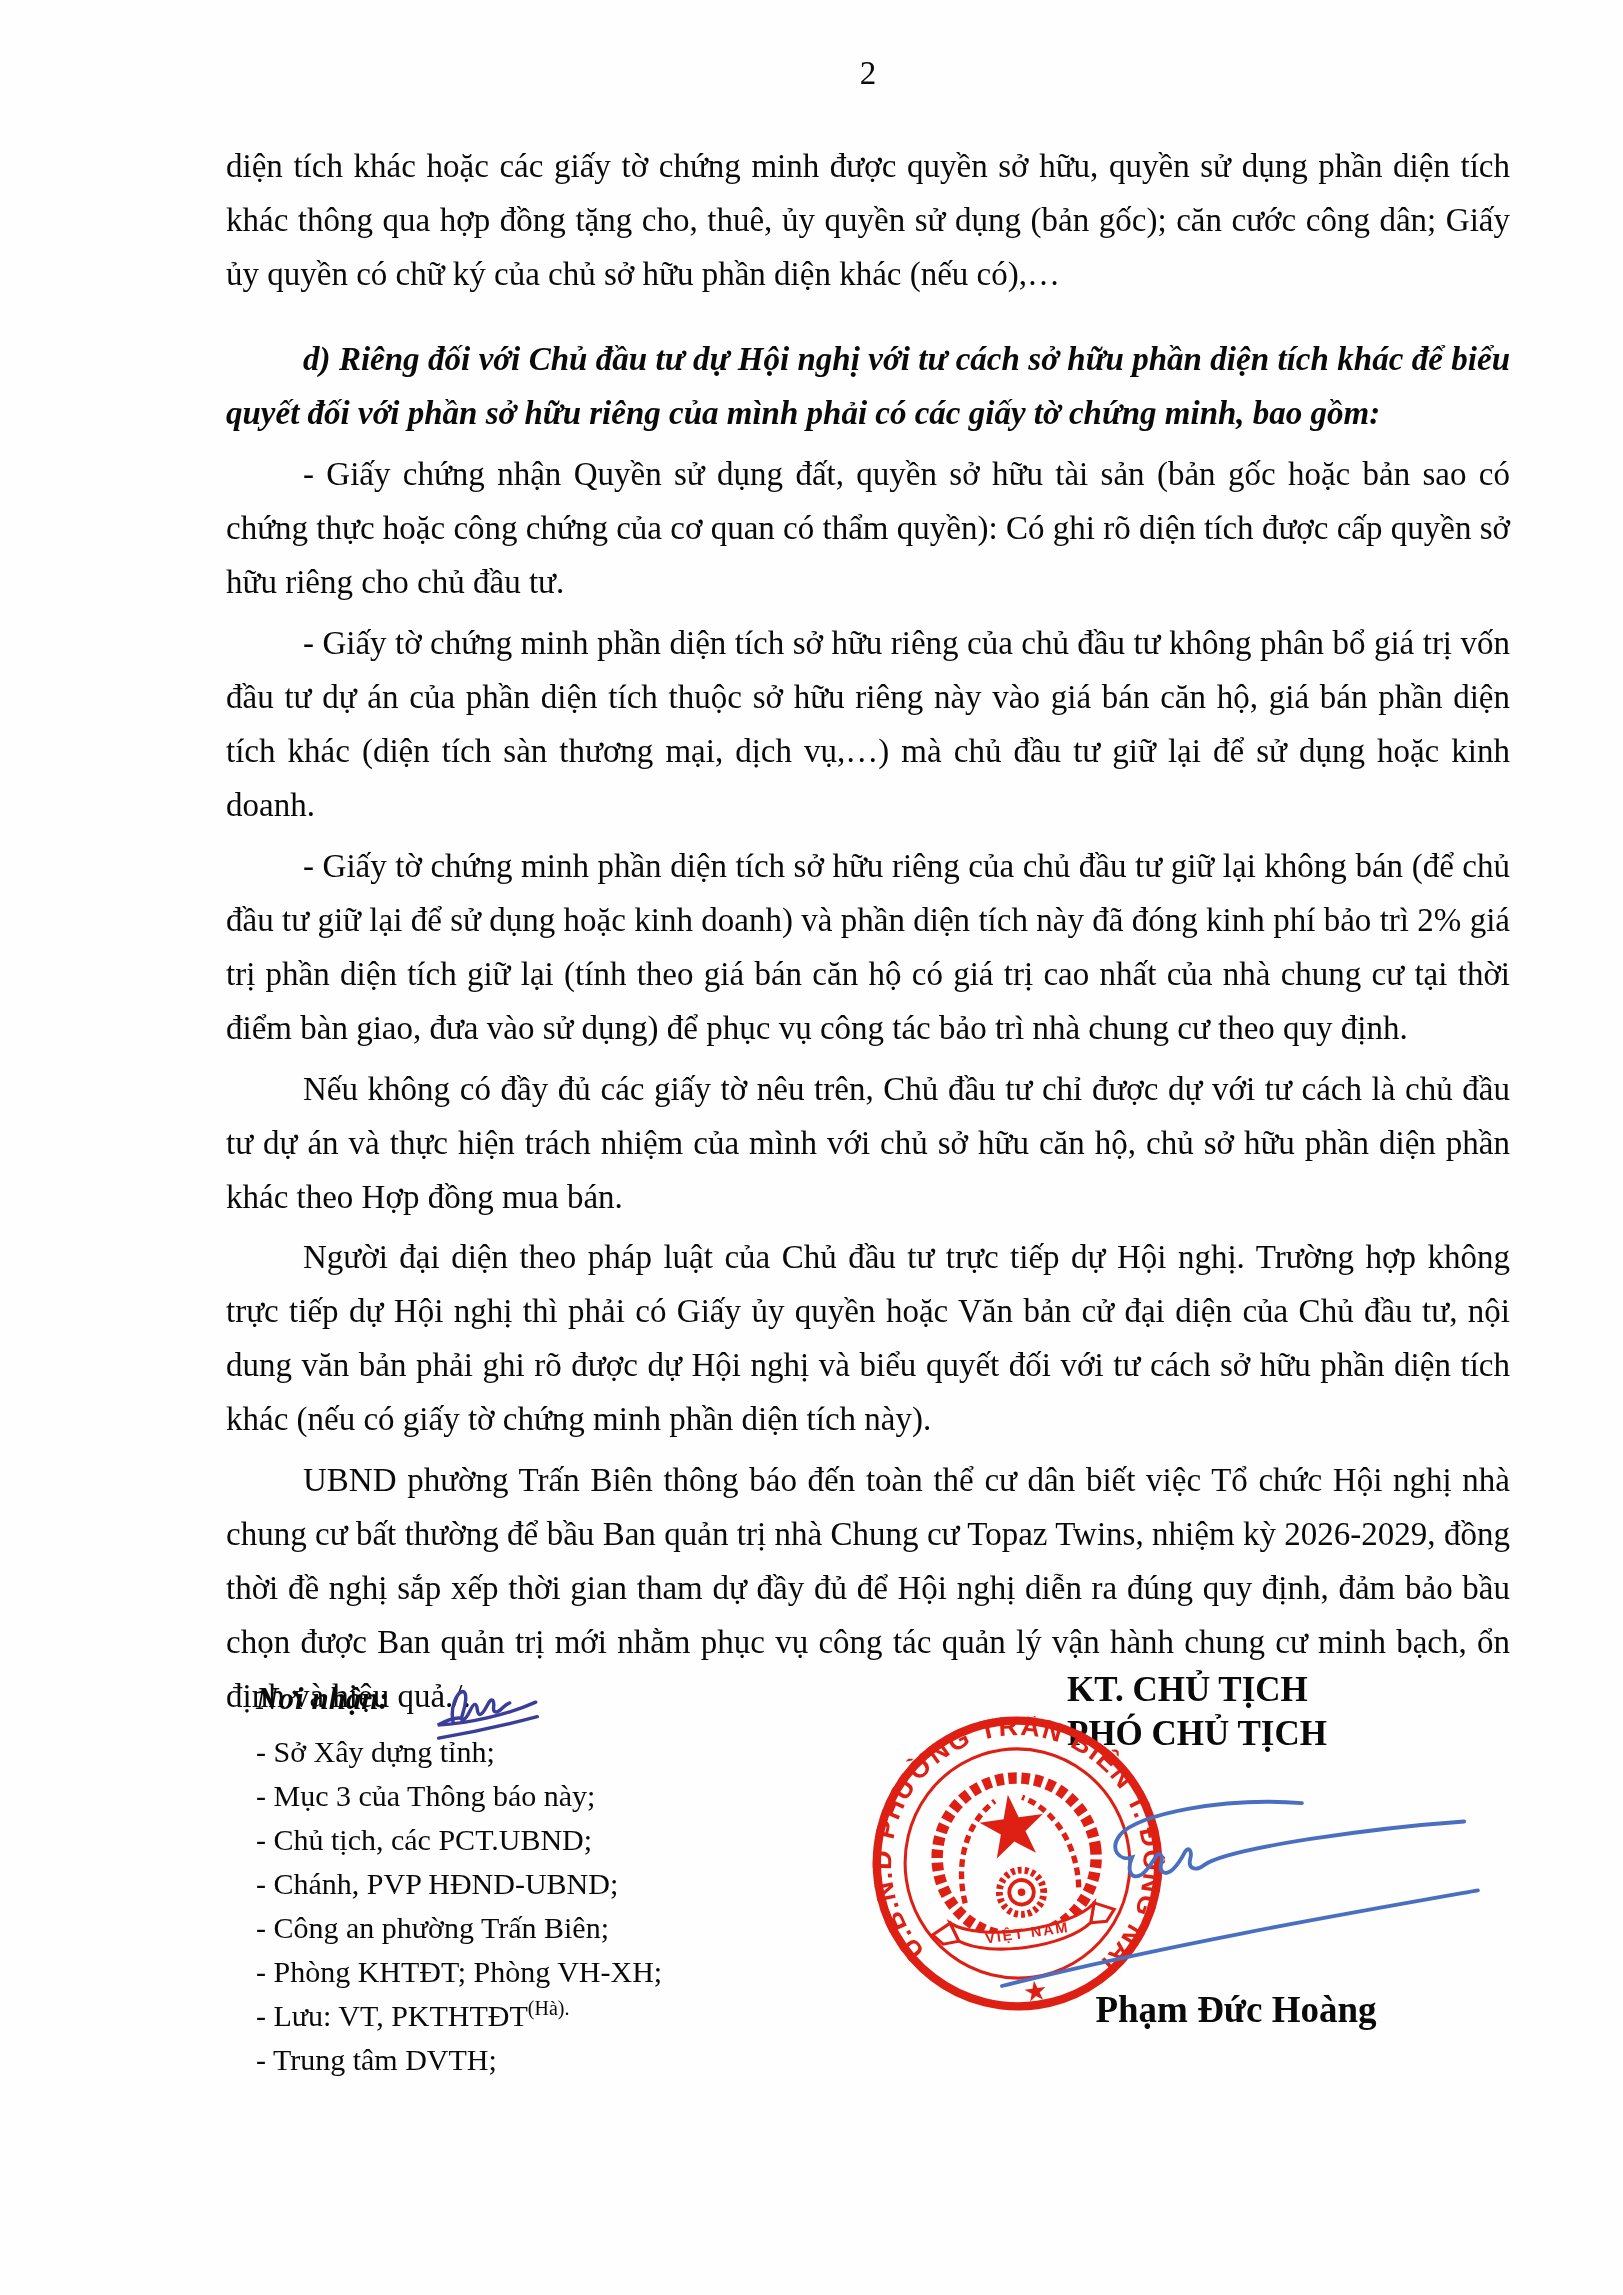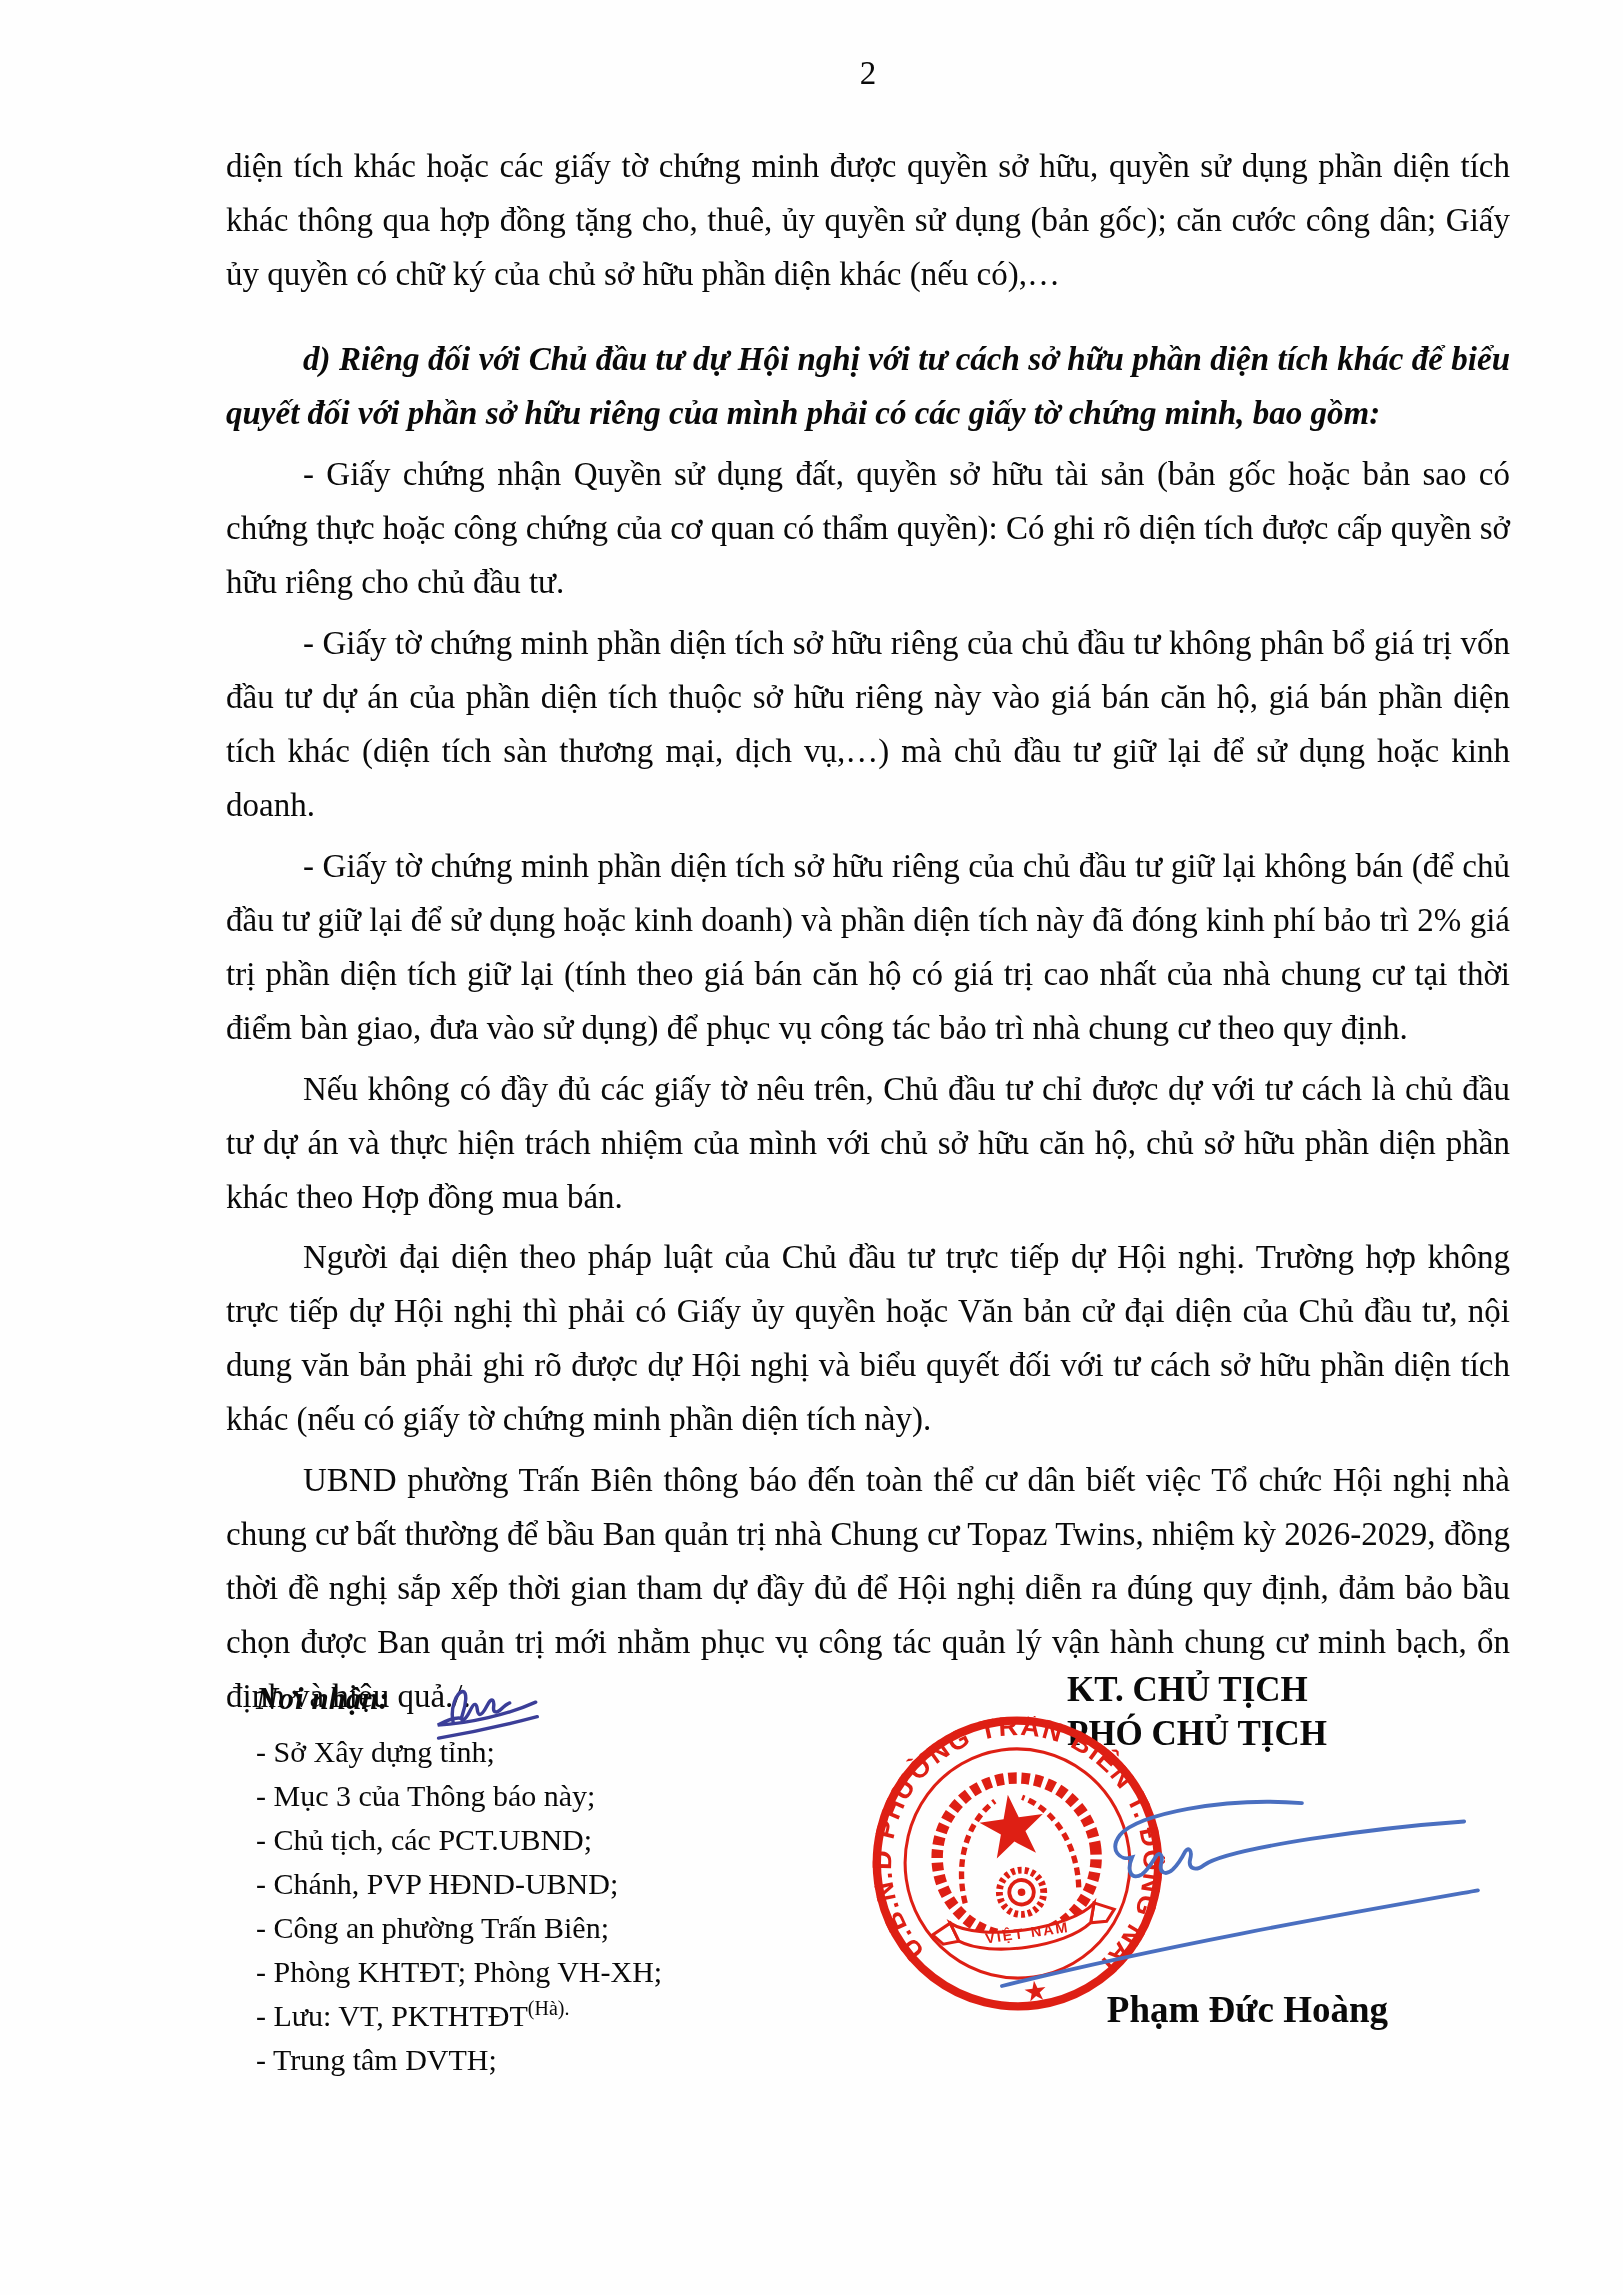--- a/index.html
+++ b/index.html
@@ -28,22 +28,22 @@
   }
   .recipients .heading{
     font-weight:bold;font-style:italic;font-size:31px;margin-bottom:9px;
   }
   .recipients sup{font-size:20px;vertical-align:super;line-height:0;}
   .sig-titles{
     position:absolute;left:1067px;top:1668px;width:337px;
     font-weight:bold;font-size:35px;line-height:44px;
   }
   .sig-name{
-    position:absolute;left:1036px;top:1988px;width:352px;
-    text-align:right;font-weight:bold;font-size:37px;
+    position:absolute;left:1060px;top:1988px;width:352px;
+    text-align:center;font-weight:bold;font-size:37px;
   }
   .seal-wrap{position:absolute;left:870px;top:1716px;width:295px;height:295px;}
   .signature-main{position:absolute;left:979px;top:1783px;width:528px;height:230px;}
   .signature-initial{position:absolute;left:421px;top:1676px;width:130px;height:73px;}
   svg{display:block;}
   .seal-ring-text{
     font-family:"Liberation Sans", sans-serif;
     font-weight:bold;font-size:35px;letter-spacing:2px;
   }
   .seal-banner-text{

